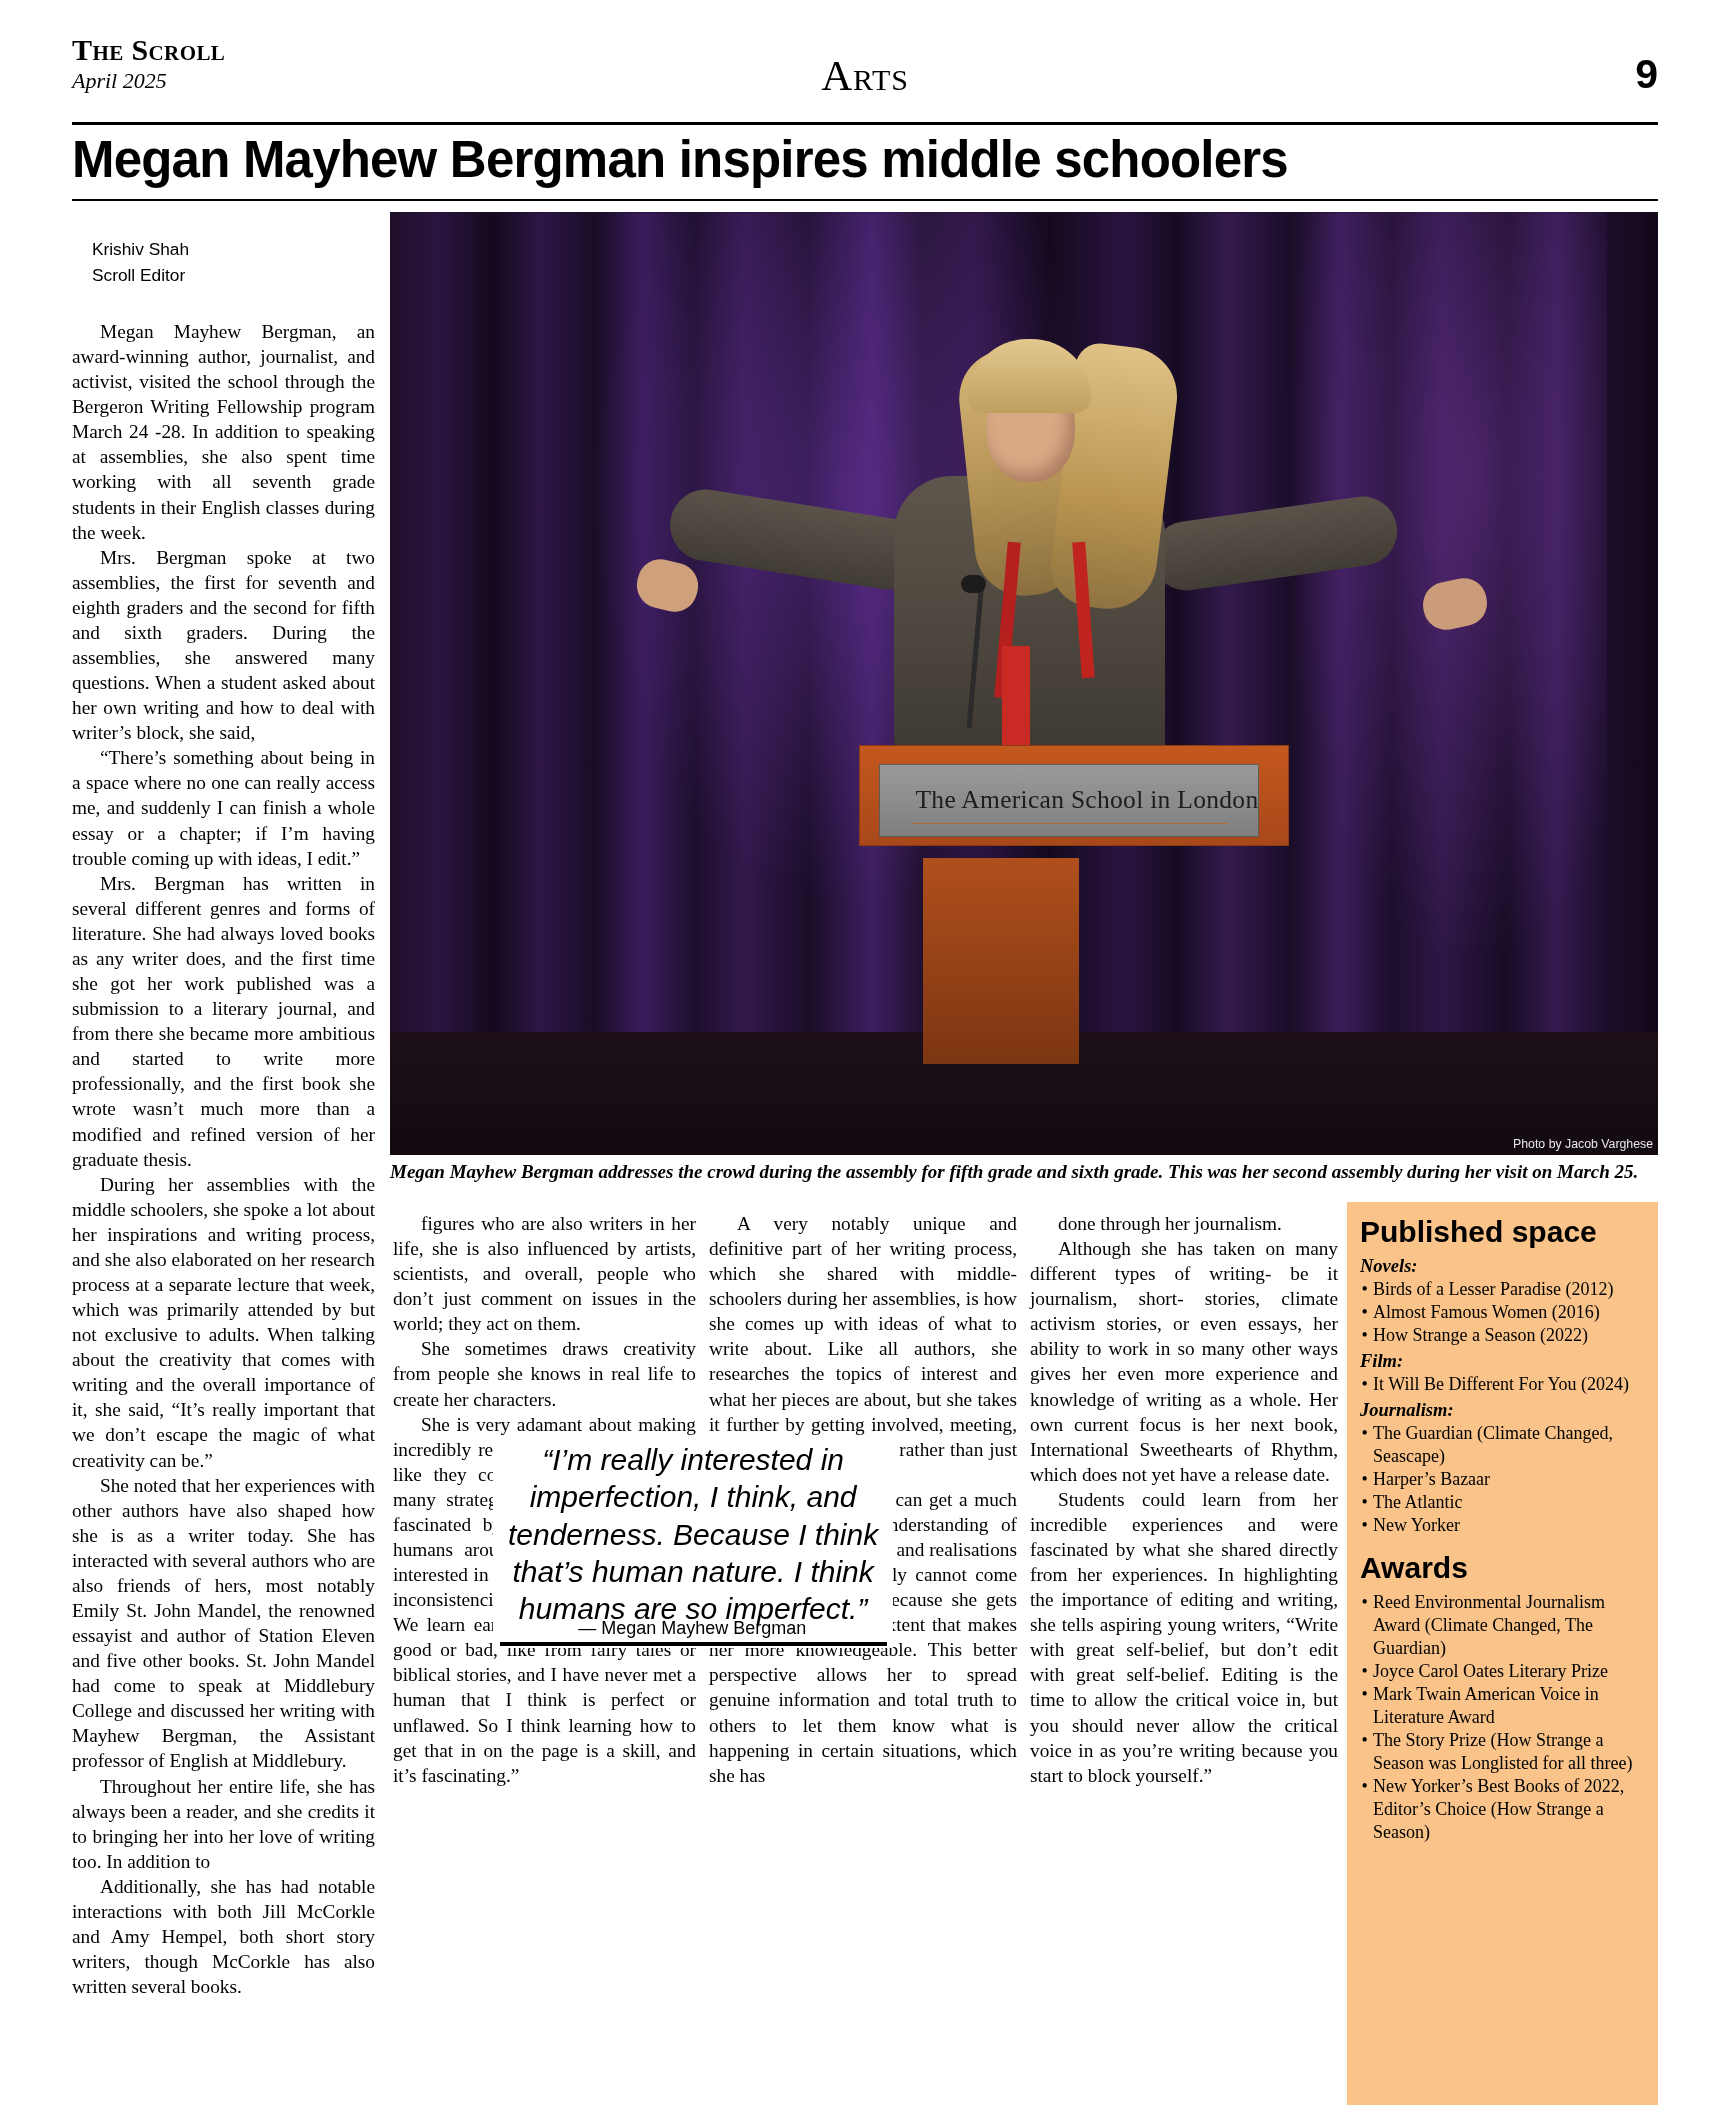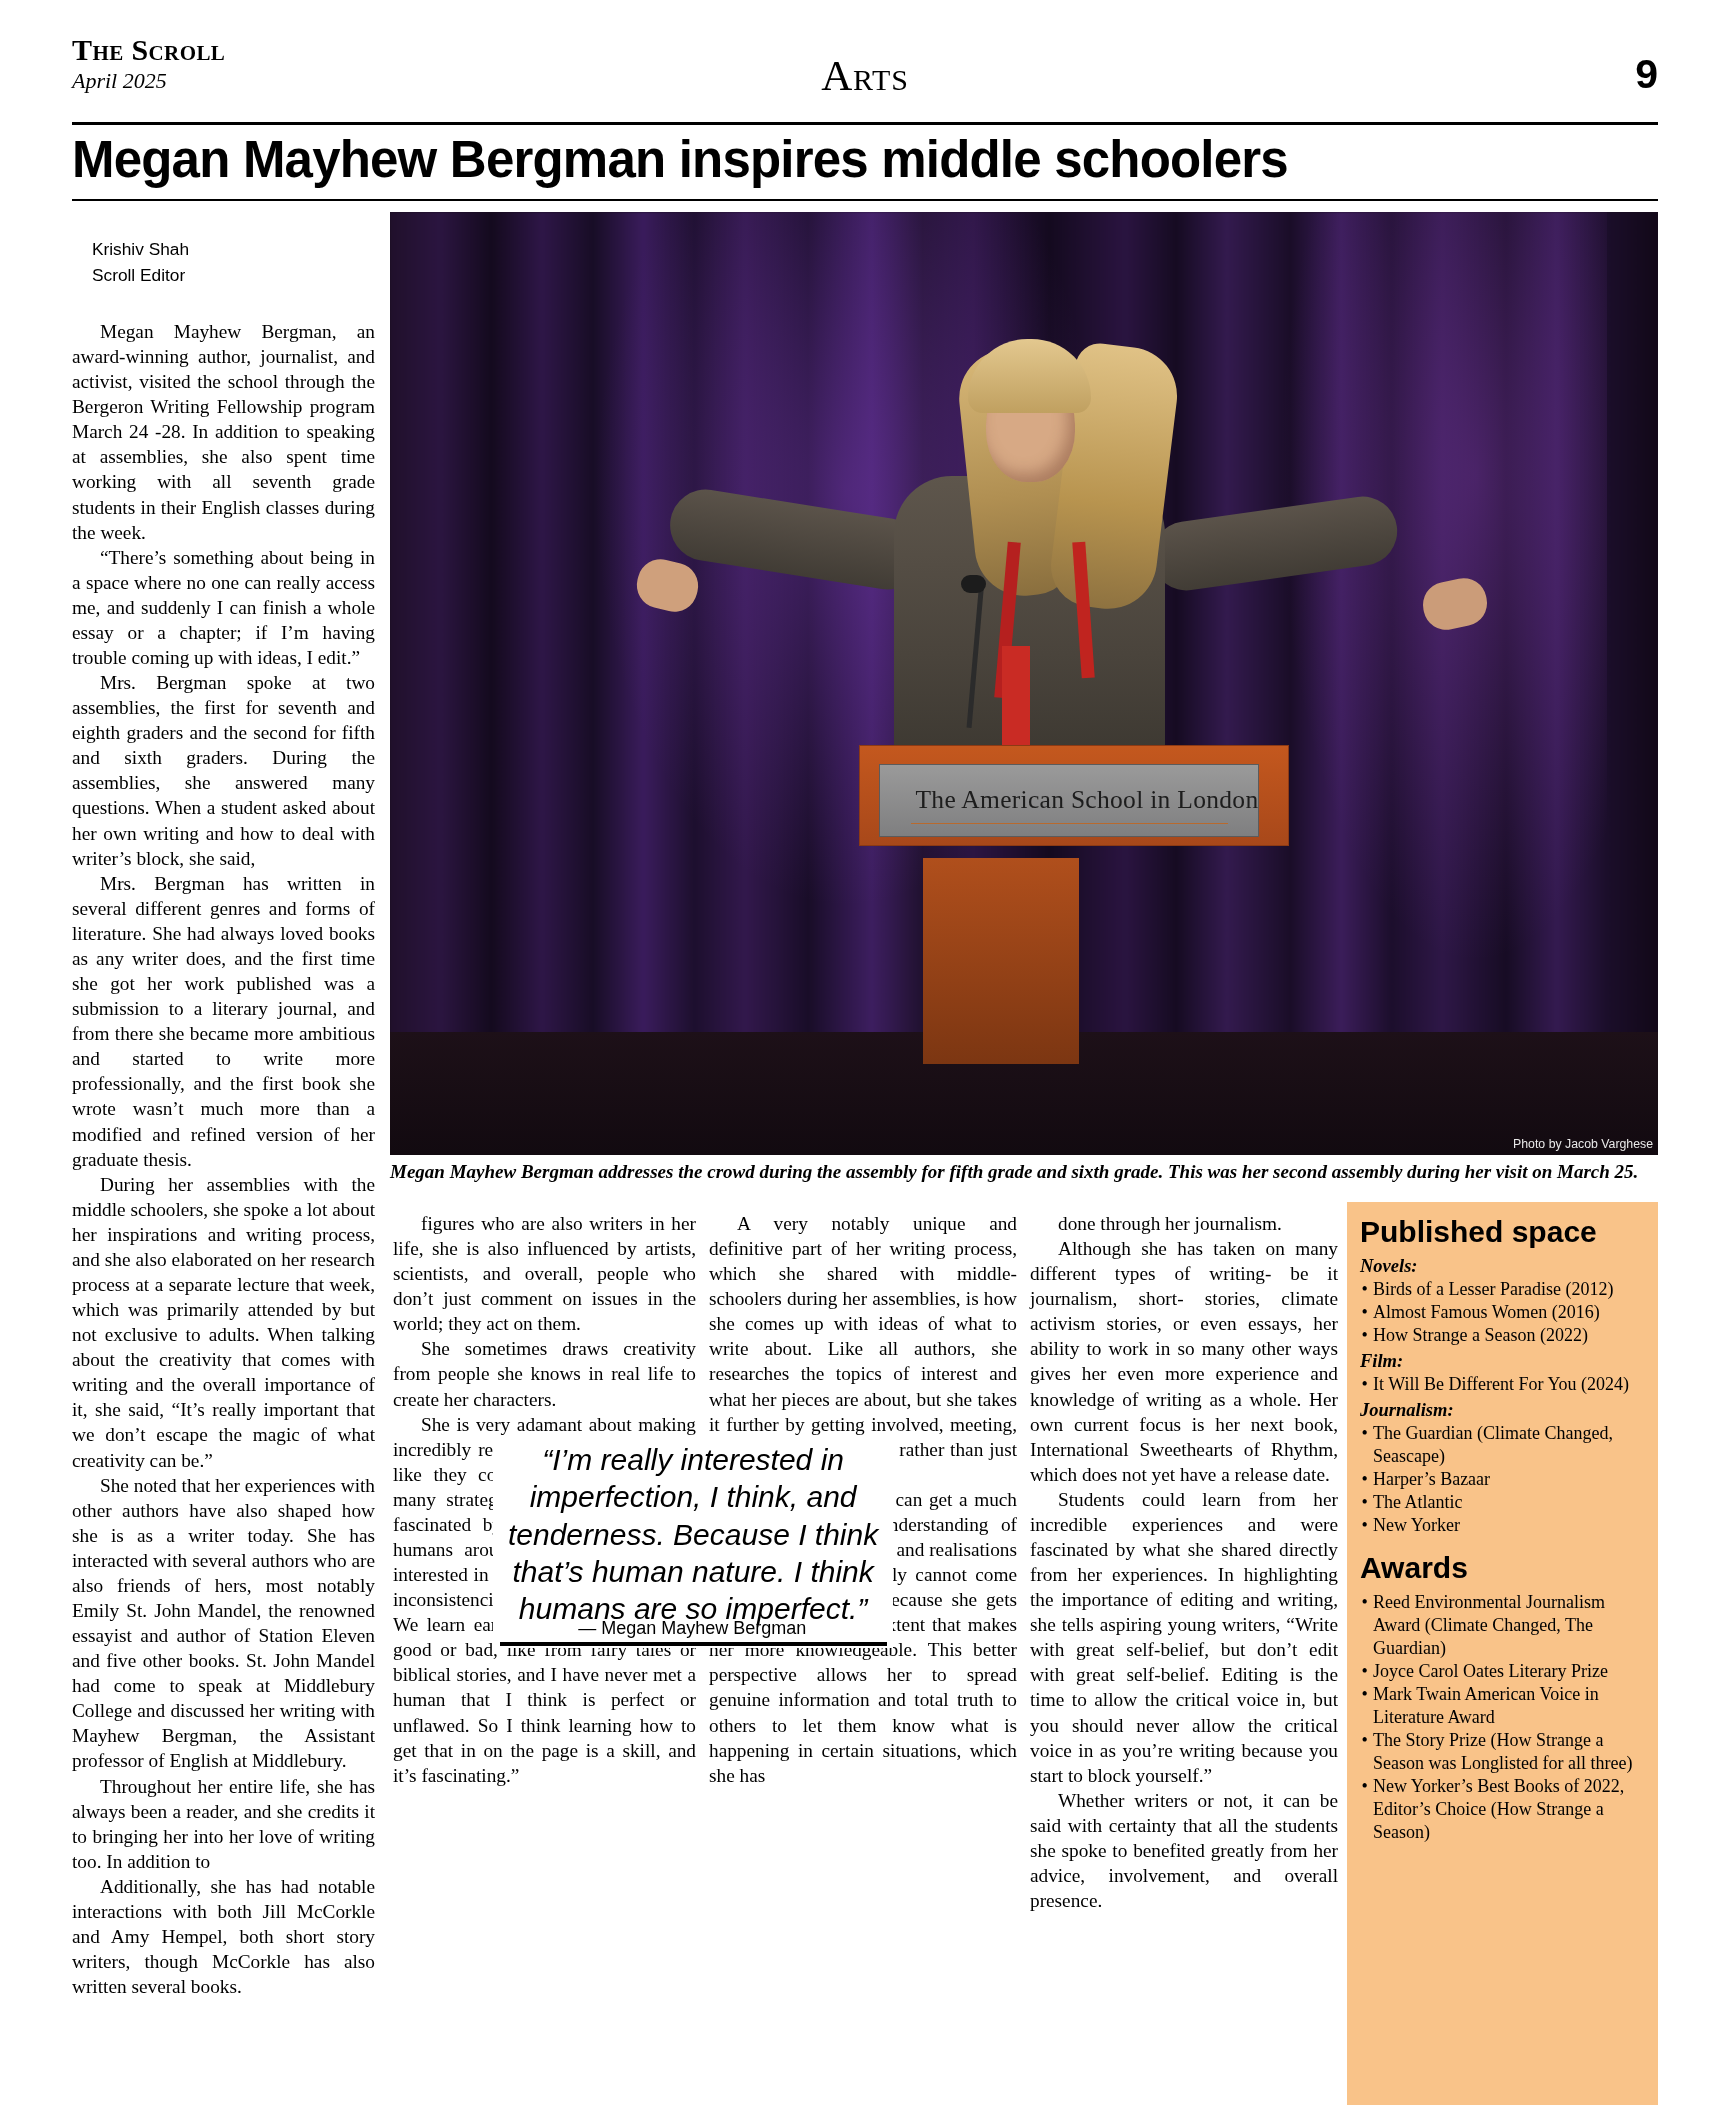--- a/index.html
+++ b/index.html
@@ -533,22 +533,22 @@
       <div class="plaque">
         <span>The American School in London</span>
       </div>
       <div class="photo-credit">Photo by Jacob Varghese</div>
     </div>
   </div>
   <div class="caption">Megan Mayhew Bergman addresses the crowd during the assembly for fifth grade and sixth grade. This was her second assembly during her visit on March 25.</div>
 
   <div class="col col1">
     <p>Megan Mayhew Bergman, an award-winning author, journalist, and activist, visited the school through the Bergeron Writing Fellowship program March 24 -28. In addition to speaking at assemblies, she also spent time working with all seventh grade students in their English classes during the week.</p>
+    <p>Mrs. Bergman spoke at two assemblies, the first for seventh and eighth graders and the second for fifth and sixth graders. During the assemblies, she answered many questions. When a student asked about her own writing and how to deal with writer’s block, she said,</p>
     <p>“There’s something about being in a space where no one can really access me, and suddenly I can finish a whole essay or a chapter; if I’m having trouble coming up with ideas, I edit.”</p>
-    <p>Mrs. Bergman spoke at two assemblies, the first for seventh and eighth graders and the second for fifth and sixth graders. During the assemblies, she answered many questions. When a student asked about her own writing and how to deal with writer’s block, she said,</p>
     <p>Mrs. Bergman has written in several different genres and forms of literature. She had always loved books as any writer does, and the first time she got her work published was a submission to a literary journal, and from there she became more ambitious and started to write more professionally, and the first book she wrote wasn’t much more than a modified and refined version of her graduate thesis.</p>
     <p>During her assemblies with the middle schoolers, she spoke a lot about her inspirations and writing process, and she also elaborated on her research process at a separate lecture that week, which was primarily attended by but not exclusive to adults. When talking about the creativity that comes with writing and the overall importance of it, she said, “It’s really important that we don’t escape the magic of what creativity can be.”</p>
     <p>She noted that her experiences with other authors have also shaped how she is as a writer today. She has interacted with several authors who are also friends of hers, most notably Emily St. John Mandel, the renowned essayist and author of Station Eleven and five other books. St. John Mandel had come to speak at Middlebury College and discussed her writing with Mayhew Bergman, the Assistant professor of English at Middlebury.</p>
     <p>Throughout her entire life, she has always been a reader, and she credits it to bringing her into her love of writing too. In addition to</p>
     <p>Additionally, she has had notable interactions with both Jill McCorkle and Amy Hempel, both short story writers, though McCorkle has also written several books.</p>
   </div>
 
   <div class="col col2">
     <p>figures who are also writers in her life, she is also influenced by artists, scientists, and overall, people who don’t just comment on issues in the world; they act on them.</p>
     <p>She sometimes draws creativity from people she knows in real life to create her characters.</p>
@@ -557,21 +557,20 @@
 
   <div class="col col3">
     <p>A very notably unique and definitive part of her writing process, which she shared with middle-schoolers during her assemblies, is how she comes up with ideas of what to write about. Like all authors, she researches the topics of interest and what her pieces are about, but she takes it further by getting involved, meeting, and talking with people rather than just researching them.</p>
     <p>In this process, she can get a much greater and deeper understanding of people, cultures, issues, and realisations that other people simply cannot come to in the same field because she gets immersed in it to an extent that makes her more knowledgeable. This better perspective allows her to spread genuine information and total truth to others to let them know what is happening in certain situations, which she has</p>
   </div>
 
   <div class="col col4">
     <p>done through her journalism.</p>
     <p>Although she has taken on many different types of writing- be it journalism, short- stories, climate activism stories, or even essays, her ability to work in so many other ways gives her even more experience and knowledge of writing as a whole. Her own current focus is her next book, International Sweethearts of Rhythm, which does not yet have a release date.</p>
     <p>Students could learn from her incredible experiences and were fascinated by what she shared directly from her experiences. In highlighting the importance of editing and writing, she tells aspiring young writers, “Write with great self-belief, but don’t edit with great self-belief. Editing is the time to allow the critical voice in, but you should never allow the critical voice in as you’re writing because you start to block yourself.”</p>
-    <p>Whether writers or not, it can be said with certainty that all the students she spoke to benefited greatly from her advice, involvement, and overall presence.</p>
   </div>
 
   <div class="pullquote">
     <div class="pq-text">“I’m really interested in imperfection, I think, and tenderness. Because I think that’s human nature. I think humans are so imperfect.”</div>
     <div class="pq-rule"></div>
     <div class="pq-attr">— Megan Mayhew Bergman</div>
   </div>
 
   <div class="sidebar">
     <div class="sb-inner">

